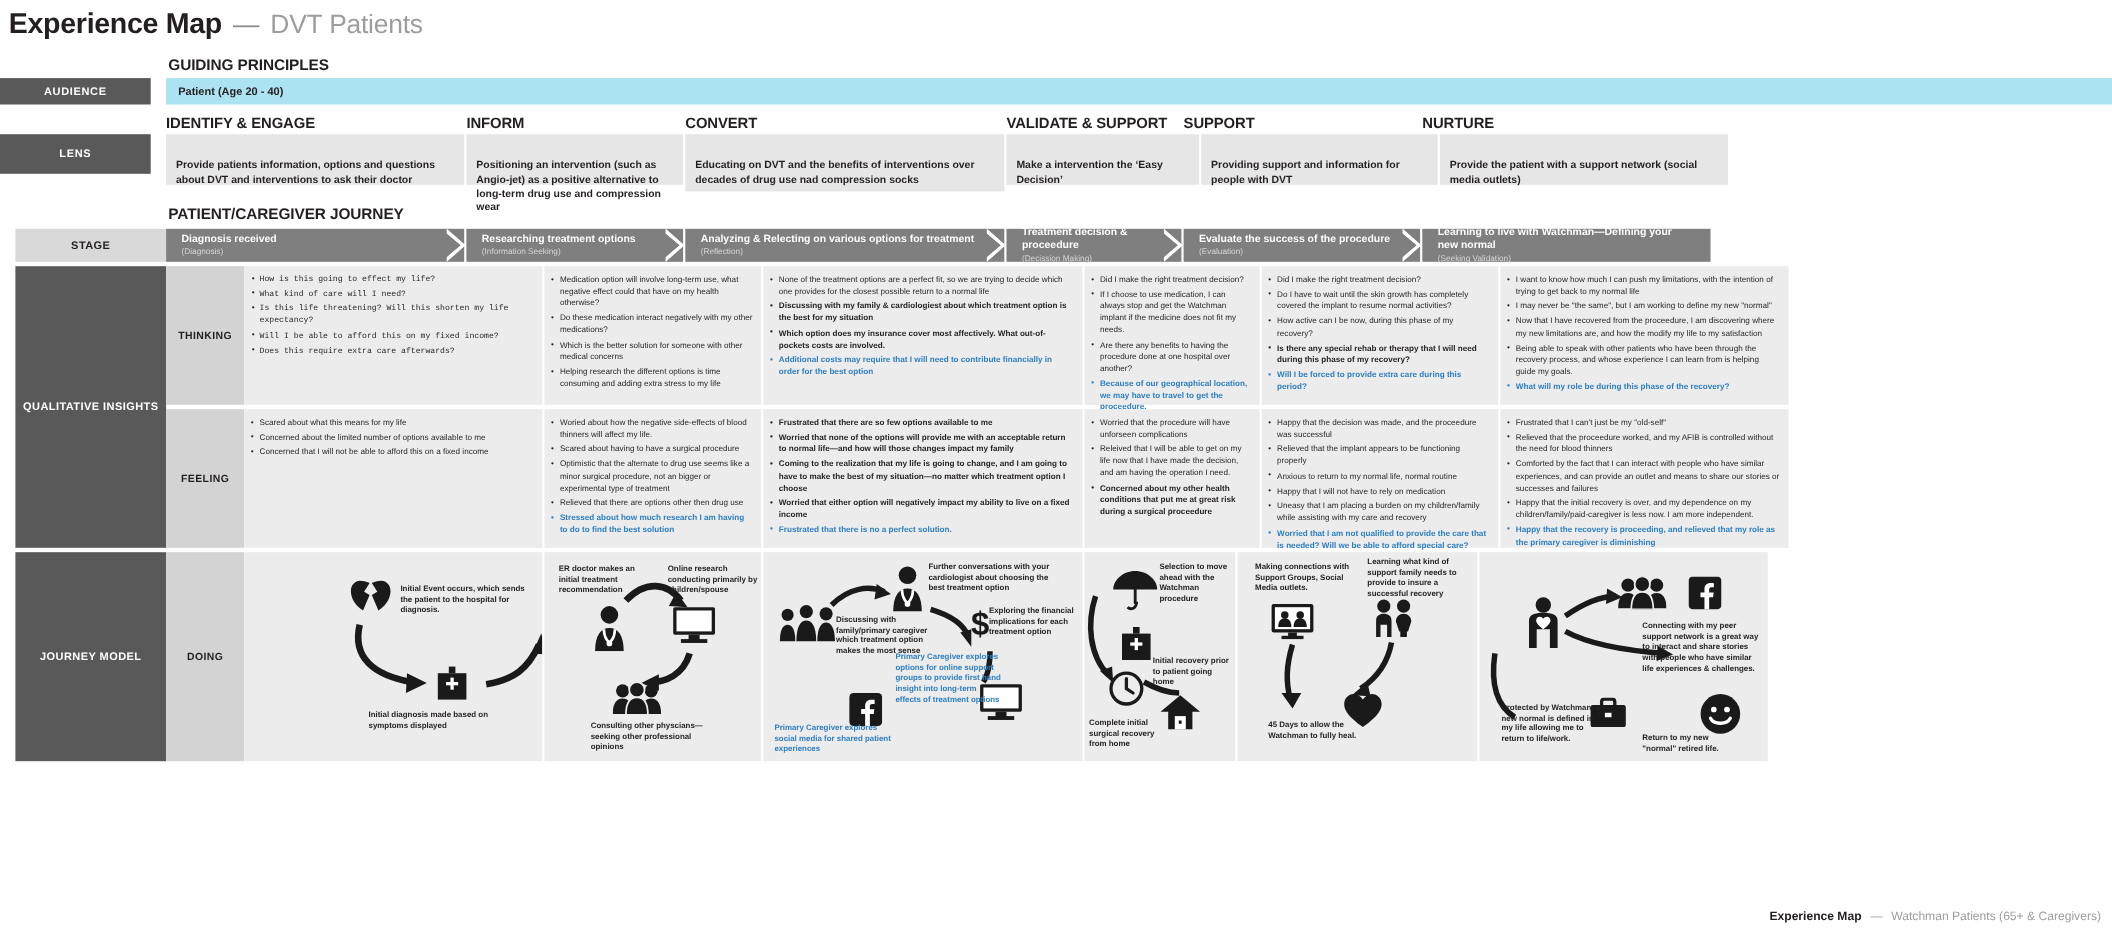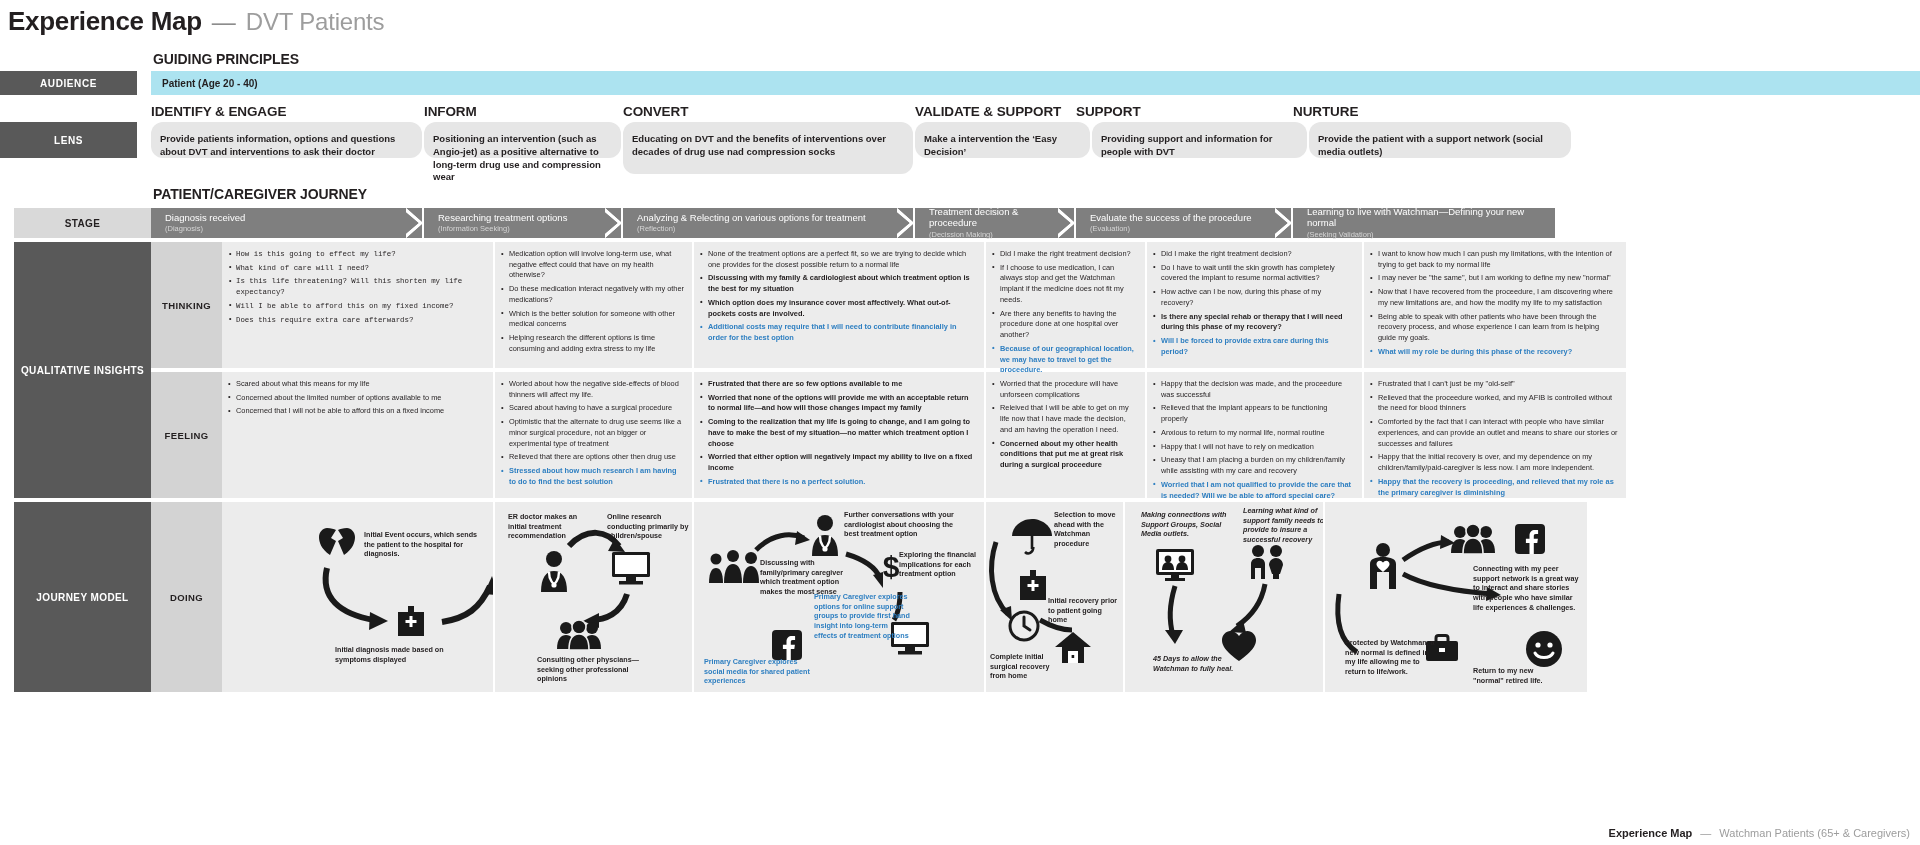--- a/index.html
+++ b/index.html
@@ -42,21 +42,21 @@
     margin-left: 14px;
   }
 
   
   .lens-wrap { margin-top: 9px; }
   .lens-heads { display: flex; margin-left: 151px; }
   .lens-cells { display: flex; margin-left: 151px; }
   .lens-head-item { font-size: 13.5px; font-weight: bold; letter-spacing: -0.1px; padding-bottom: 3px; }
   .lens-cell {
     background: #e6e6e6; font-size: 9.5px; font-weight: bold; line-height: 1.35;
-    padding: 11px 9px; color: #231f20; border-radius: 12px;
+    padding: 23px 9px; color: #231f20;
   }
   .lens-row-outer { display: flex; }
   .lens-label-box { width: 137px; flex: 0 0 137px; }
 
   
   .journey-head { margin-left: 151px; margin-top: 12px; font-size: 14px; font-weight: bold; }
 
   
   .stage-row { display: flex; margin-top: 6px; height: 30px; }
   .stage-label {
@@ -64,21 +64,21 @@
     background: #d9d9d9; display: flex; align-items: center; justify-content: center;
     font-size: 10px; font-weight: bold; letter-spacing: 0.4px; color: #231f20;
   }
   .stages { display: flex; flex: 1; }
   .stage {
     position: relative; background: #7f7f7f; color: #fff;
     display: flex; flex-direction: column; justify-content: center;
     padding-left: 14px; padding-right: 20px;
   }
   .stage + .stage { margin-left: 2px; }
-  .stage .st-title { font-size: 9.5px; font-weight: normal; line-height: 1.15; }
+  .stage .st-title { font-size: 9.5px; font-weight: bold; line-height: 1.15; }
   .stage .st-sub { font-size: 7.5px; color: #d6d6d6; line-height: 1.2; margin-top: 1px; }
   .stage .chev {
     position: absolute; right: -1px; top: 0; width: 17px; height: 100%;
   }
   .stage .chev svg { display: block; }
 
   
   .content { display: flex; margin-top: 4px; }
   .left-rail { width: 137px; flex: 0 0 137px; margin-left: 14px; }
   .rail-block {
@@ -507,21 +507,21 @@
                 <svg width="38" height="34" viewBox="0 0 38 34">
                   <path d="M19 2 L37 17 H30 V33 H8 V17 H1 Z" fill="#1a1a1a"></path>
                   <rect x="14" y="21" width="10" height="12" fill="#fff"></rect>
                   <rect x="17.6" y="25" width="2.6" height="3" fill="#1a1a1a"></rect>
                 </svg>
               </span>
               <div class="cap" style="left: 68px; top: 8px; width: 72px;">Selection to move ahead with the Watchman procedure</div>
               <div class="cap" style="left: 62px; top: 94px; width: 74px;">Initial recovery prior to patient going home</div>
               <div class="cap" style="left: 4px; top: 150px; width: 62px;">Complete initial surgical recovery from home</div>
             </div>
-            <div class="doing-cell" style="width: 198px; font-style: italic;">
+            <div class="doing-cell" style="width: 218px;">
               <div class="jm"><svg width="215" height="190" viewBox="0 0 215 190">
                   <path d="M50,84 C44,104 44,118 48,134" stroke="#1a1a1a" stroke-width="5" fill="none"></path>
                   <path d="M40,128 L50,142 L58,128 Z" fill="#1a1a1a"></path>
                   <path d="M140,82 C136,104 124,116 112,124" stroke="#1a1a1a" stroke-width="5" fill="none"></path>
                   <path d="M118,118 L104,130 L121,131 Z" fill="#1a1a1a"></path>
                 </svg></div>
               <span class="ico" style="left: 30px; top: 46px;">
                 <svg width="40" height="34" viewBox="0 0 40 34">
                   <rect x="1" y="1" width="38" height="26" rx="2" fill="#1a1a1a"></rect>
                   <rect x="4" y="4" width="32" height="20" fill="#fff"></rect>

